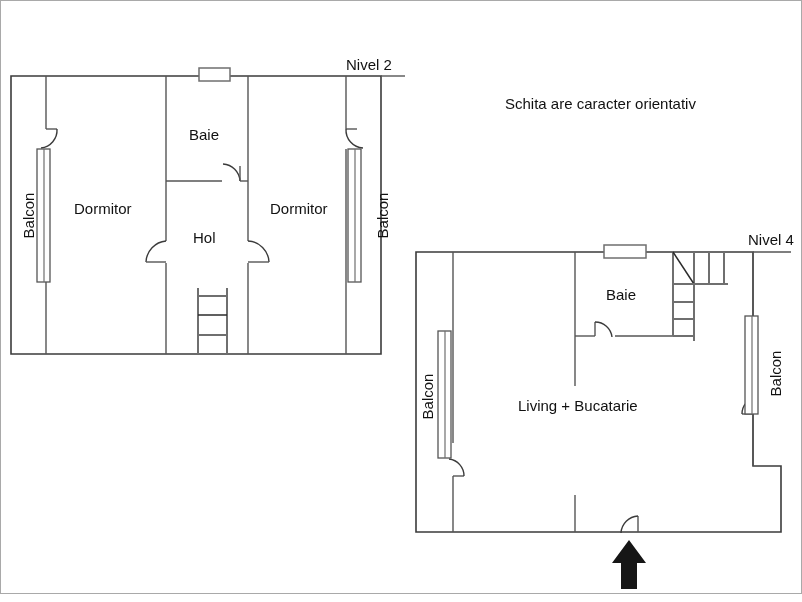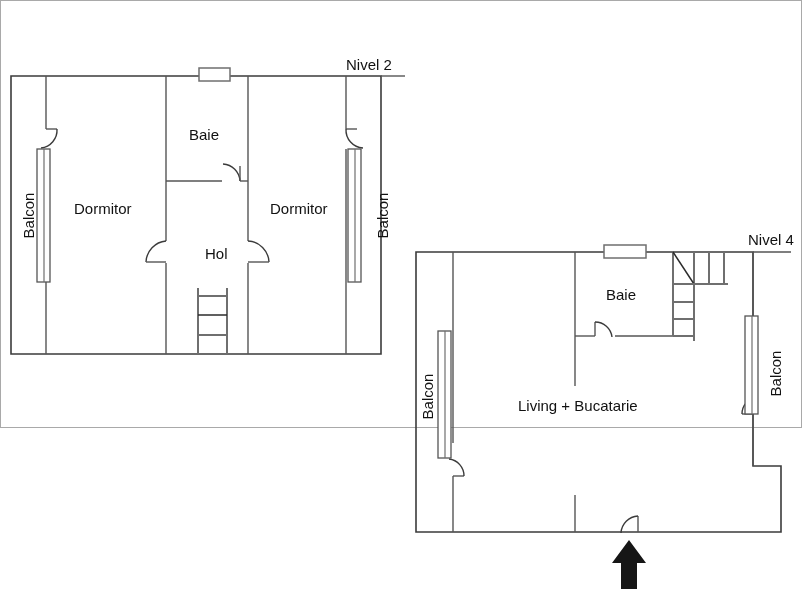--- a/index.html
+++ b/index.html
@@ -9,21 +9,21 @@
   }
   body {
     width: 802px;
     height: 602px;
     font-family: "Liberation Sans", "DejaVu Sans", sans-serif;
     overflow: hidden;
   }
   #page {
     position: relative;
     width: 802px;
-    height: 428px;
+    height: 594px;
     background: #ffffff;
     box-sizing: border-box;
     border: 1px solid #a9a9a9;
   }
   #floorplan-svg {
     position: absolute;
     left: 0;
     top: 0;
     width: 802px;
     height: 602px;
@@ -157,26 +157,27 @@
 
       <path class="wall-thin" d="M 637 531 L 637 515"></path>
       <path class="door-arc" d="M 637 515 A 18 18 0 0 0 620 532"></path>
 
       <path class="arrow" d="M 628 539 L 645 562 L 636 562 L 636 588 L 620 588 L 620 562 L 611 562 Z"></path>
     </g>
   </svg>
 
   <div class="lbl lbl-level" style="left:345px; top:56px;">Nivel 2</div>
 
+  <div class="lbl lbl-note" style="left:504px; top:95px;">Schita are caracter orientativ</div>
 
   <div class="lbl lbl-room" style="left:73px; top:200px;">Dormitor</div>
 
   <div class="lbl lbl-room" style="left:188px; top:126px;">Baie</div>
 
-  <div class="lbl lbl-room" style="left:204px; top:229px;margin-top:16px;">Hol</div>
+  <div class="lbl lbl-room" style="left:192px; top:229px;">Hol</div>
 
   <div class="lbl lbl-room" style="left:269px; top:200px;">Dormitor</div>
 
   <div class="lbl lbl-room lbl-vert" style="left:-3px; top:207px; width:60px; text-align:center;">Balcon</div>
 
   <div class="lbl lbl-room lbl-vert" style="left:351px; top:207px; width:60px; text-align:center;">Balcon</div>
 
   <div class="lbl lbl-level" style="left:747px; top:231px;">Nivel 4</div>
 
   <div class="lbl lbl-room" style="left:605px; top:286px;">Baie</div>

